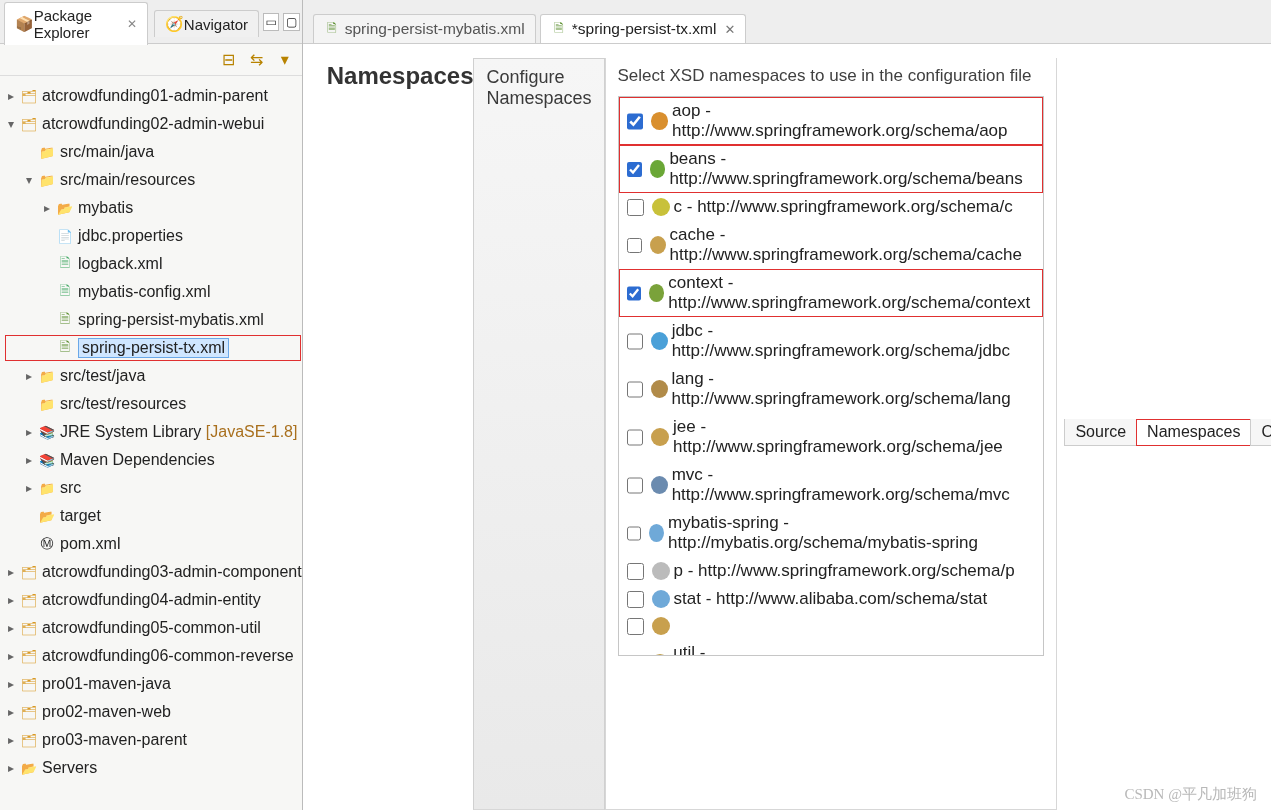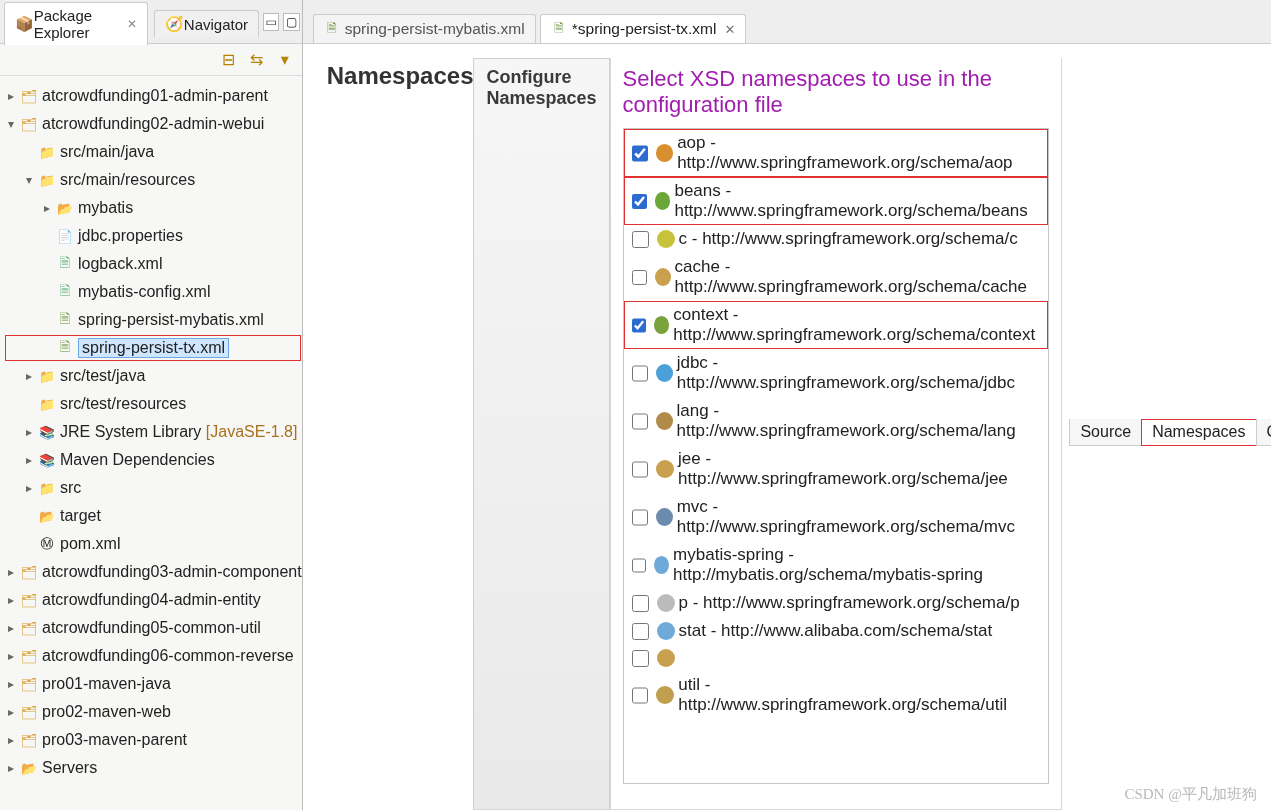--- a/index.html
+++ b/index.html
@@ -29,23 +29,23 @@
 
 .main { flex: 1; display: flex; flex-direction: column; }
 .editor-tabs { display: flex; align-items: flex-end; height: 44px; padding-left: 10px; border-bottom: 1px solid #ccc; background: #eee; }
 .etab { display: flex; align-items: center; padding: 5px 10px; border: 1px solid #ccc; border-bottom: none; margin-right: 4px; border-radius: 3px 3px 0 0; background: #f4f4f4; font-size: 15.5px; color: #555; cursor: pointer; }
 .etab.active { background: #fff; color: #222; }
 .etab .eico { width: 16px; height: 16px; margin-right: 5px; display: inline-flex; align-items: center; justify-content: center; color: #5b8f2e; font-size: 12px; }
 .etab .close { margin-left: 8px; color: #777; font-size: 13px; }
 .ed-body { flex: 1; padding: 14px 24px 0 24px; display: flex; flex-direction: row; }
 .page-title { font-size: 24px; font-weight: 700; color: #333; margin: 4px 0 14px 0; }
 .section-box { border: 1px solid #d7d7d7; border-top: none; }
-.section-hdr { background: linear-gradient(#f6f6f6,#e9e9e9); font-weight: 700; font-size: 18px; color: #3a3a3a; padding: 8px 12px; border: 1px solid #d0d0d0; border-bottom: 1px solid #d7d7d7; }
-.section-desc { padding: 8px 12px 10px 12px; color: #a21caf; font-size: 22px; }
-.ns-box { margin: 0 12px 12px 12px; border: 1px solid #c6c6c6; height: 656px; overflow: auto; }
+.section-hdr { background: linear-gradient(#f6f6f6,#e9e9e9); font-weight: 400; font-size: 18px; color: #3a3a3a; padding: 8px 12px; border: 1px solid #d0d0d0; border-bottom: 1px solid #d7d7d7; }
+.section-desc { padding: 8px 12px 10px 12px; color: #404040; font-size: 17px; }
+.ns-box { margin: 0 12px 12px 12px; border: 1px solid #c6c6c6; height: 560px; overflow: auto; }
 .ns-row { display: flex; align-items: center; padding: 4px 8px; font-size: 17px; }
 .ns-row input[type=checkbox]{ width: 17px; height: 17px; margin-right: 8px; accent-color: #2c6cd1; cursor: pointer; }
 .ns-row .nico { width: 18px; height: 18px; margin-right: 4px; display: inline-flex; align-items: center; justify-content: center; border-radius: 50%; font-size: 11px; }
 .ns-row.red-out { outline: 1px solid #e03030; outline-offset: -1px; }
 .bottom-tabs { display: flex; align-items: center; padding: 0 8px 4px 8px; gap: 0; font-size: 16px; }
 .btab { padding: 4px 10px; border: 1px solid #ccc; border-top: none; background: #f6f6f6; cursor: pointer; margin-left: -1px; }
 .btab.active { background: #fff; outline: 1px solid #e03030; outline-offset: -1px; }
 .watermark { position: absolute; right: 14px; bottom: 6px; color: #b8b8b8; font-size: 15px; font-family: Liberation Serif, serif; }
 .nico-aop{background:#d98f2e;} .nico-beans{background:#6aa736;} .nico-c{background:#c8c13a;} .nico-ctx{background:#7aa23a;} .nico-jdbc{background:#4aa0d8;} .nico-lang{background:#b18b49;} .nico-mvc{background:#6b8baf;} .nico-p{background:#bbb;} .nico-s{background:#6fa9d8;} .nico-task{background:#c8a04e;} .nico-tx{background:#c8a04e;} .nico-util{background:#c0a04e;}
 </style>

